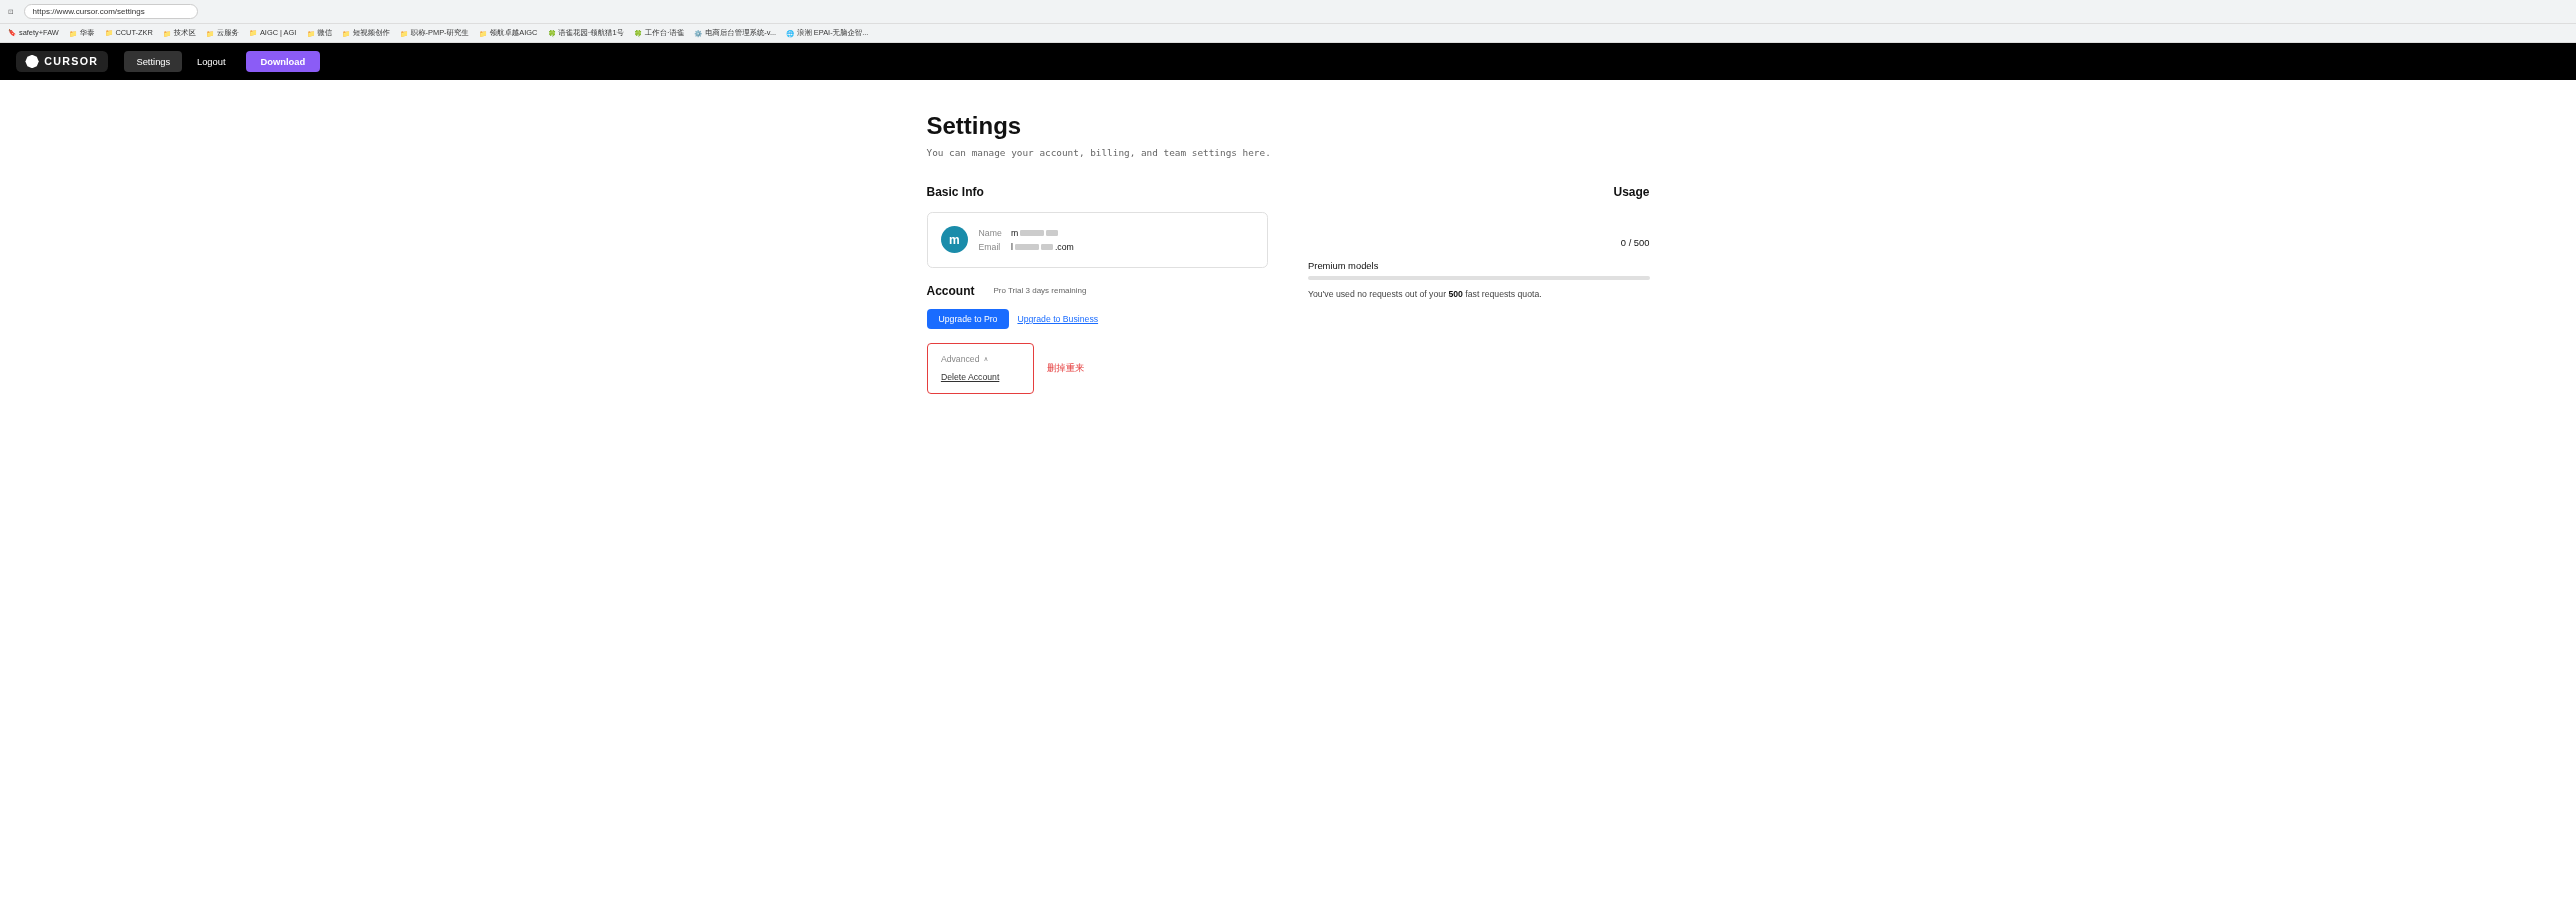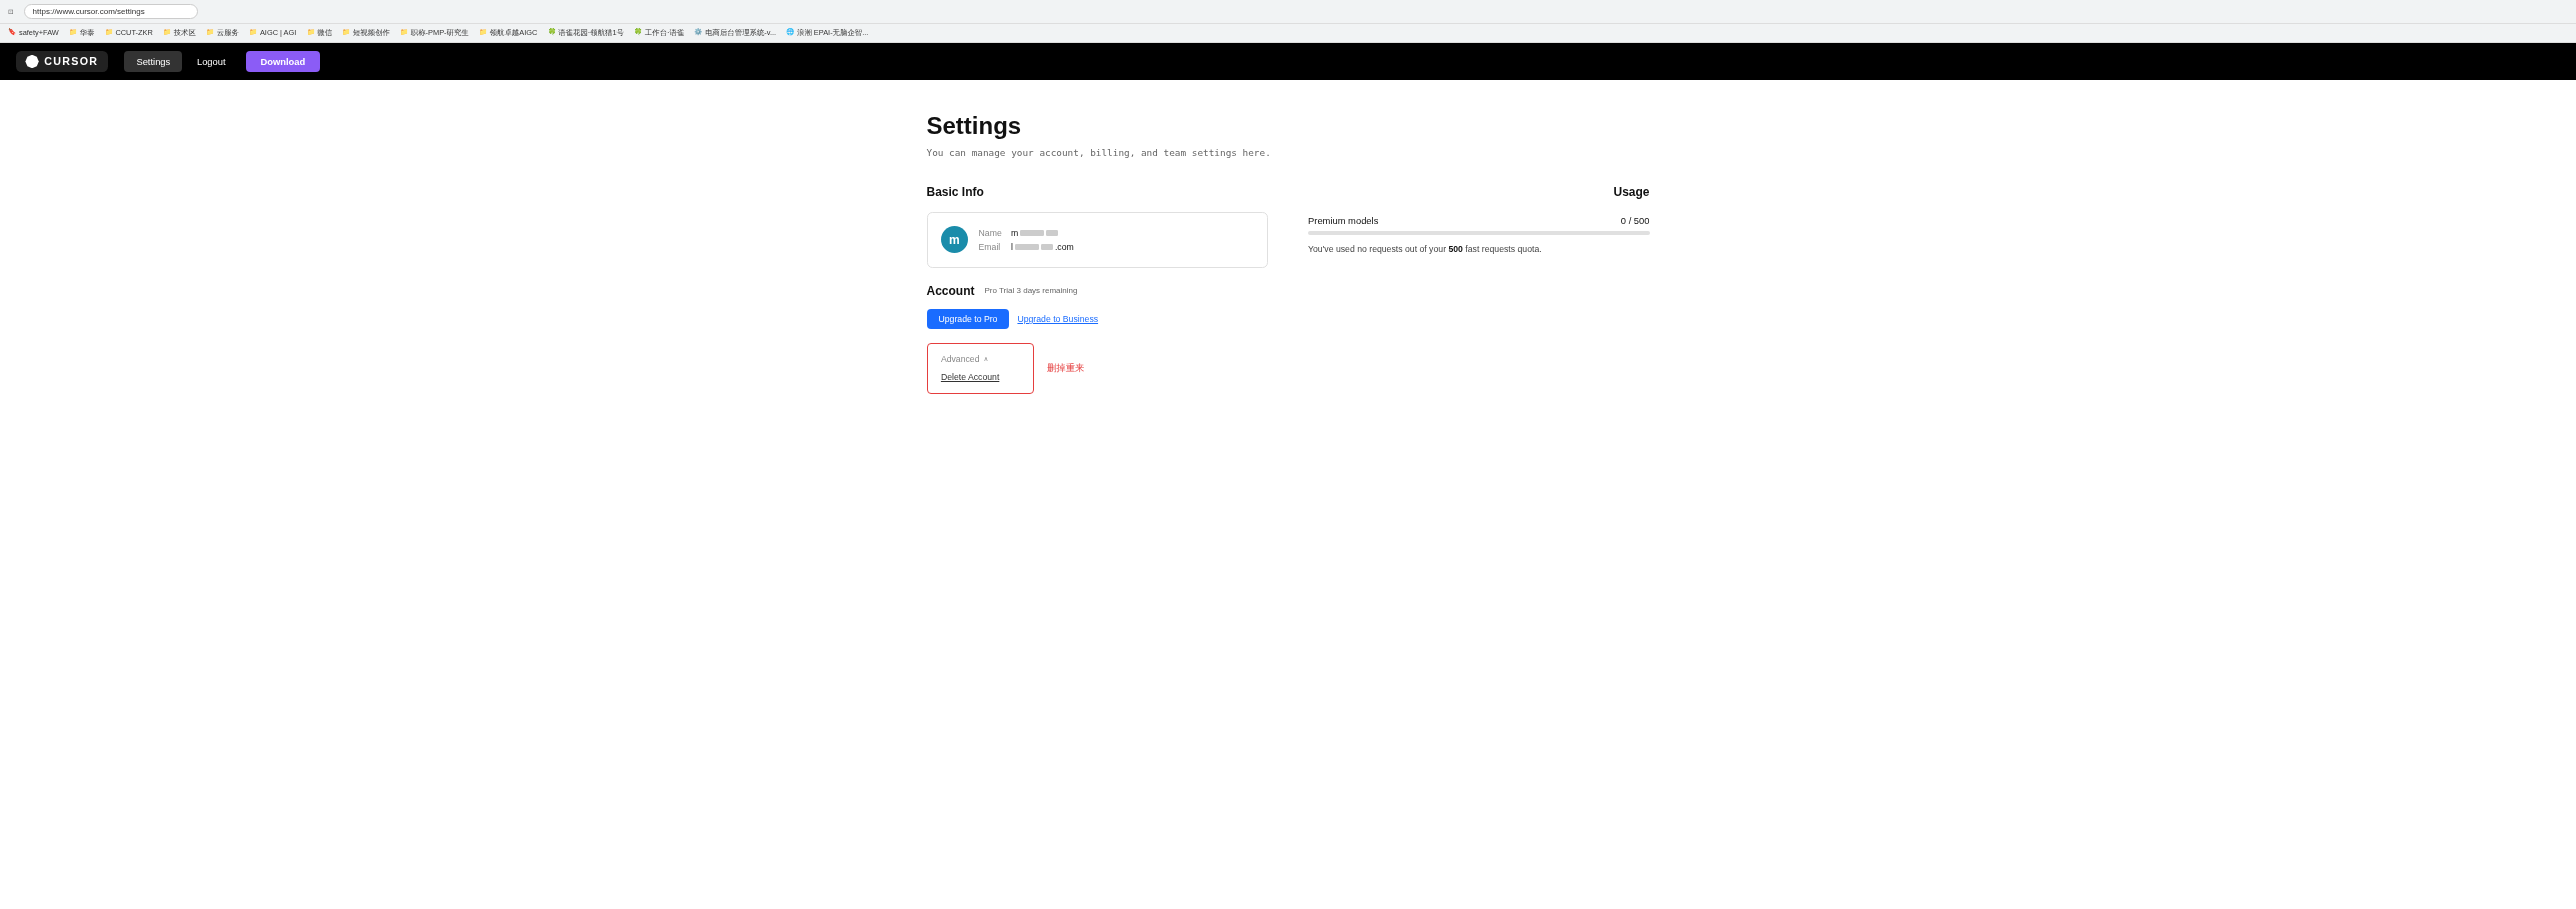--- a/index.html
+++ b/index.html
@@ -34,21 +34,21 @@
       padding: 2.7px 5.4px;
       display: flex;
       align-items: center;
       gap: 4px;
       font-size: 7.4px;
       color: #333;
       flex-wrap: wrap;
     }
     .bookmark-item {
       display: flex;
-      align-items: flex-start;
+      align-items: flex-end;
       gap: 2px;
       padding: 1.3px 3.3px;
       border-radius: 2.7px;
       cursor: pointer;
       white-space: nowrap;
     }
     .bookmark-icon { font-size: 6.7px; }
 
     
     .navbar {
@@ -225,21 +225,21 @@
       width: 12px;
       height: 6.7px;
       background: #ccc;
       border-radius: 1.3px;
     }
 
     
     .account-header {
       display: flex;
       align-items: center;
-      gap: 10px;
+      gap: 19px;
       margin-bottom: 10.7px;
     }
     .account-title {
       font-size: 12px;
       font-weight: 600;
       color: #111;
     }
     .pro-trial-badge {
       background: transparent;
       font-size: 8px;
@@ -326,20 +326,21 @@
 
     .usage-row {
       display: flex;
       justify-content: space-between;
       align-items: center;
       margin-bottom: 5.4px;
     }
     .usage-label {
       font-size: 9.4px;
       color: #111;
+      margin-top: 45px;
     }
     .usage-count {
       font-size: 9.4px;
       color: #111;
     }
 
     .progress-bar-bg {
       width: 100%;
       height: 4px;
       background: #e0e0e0;

